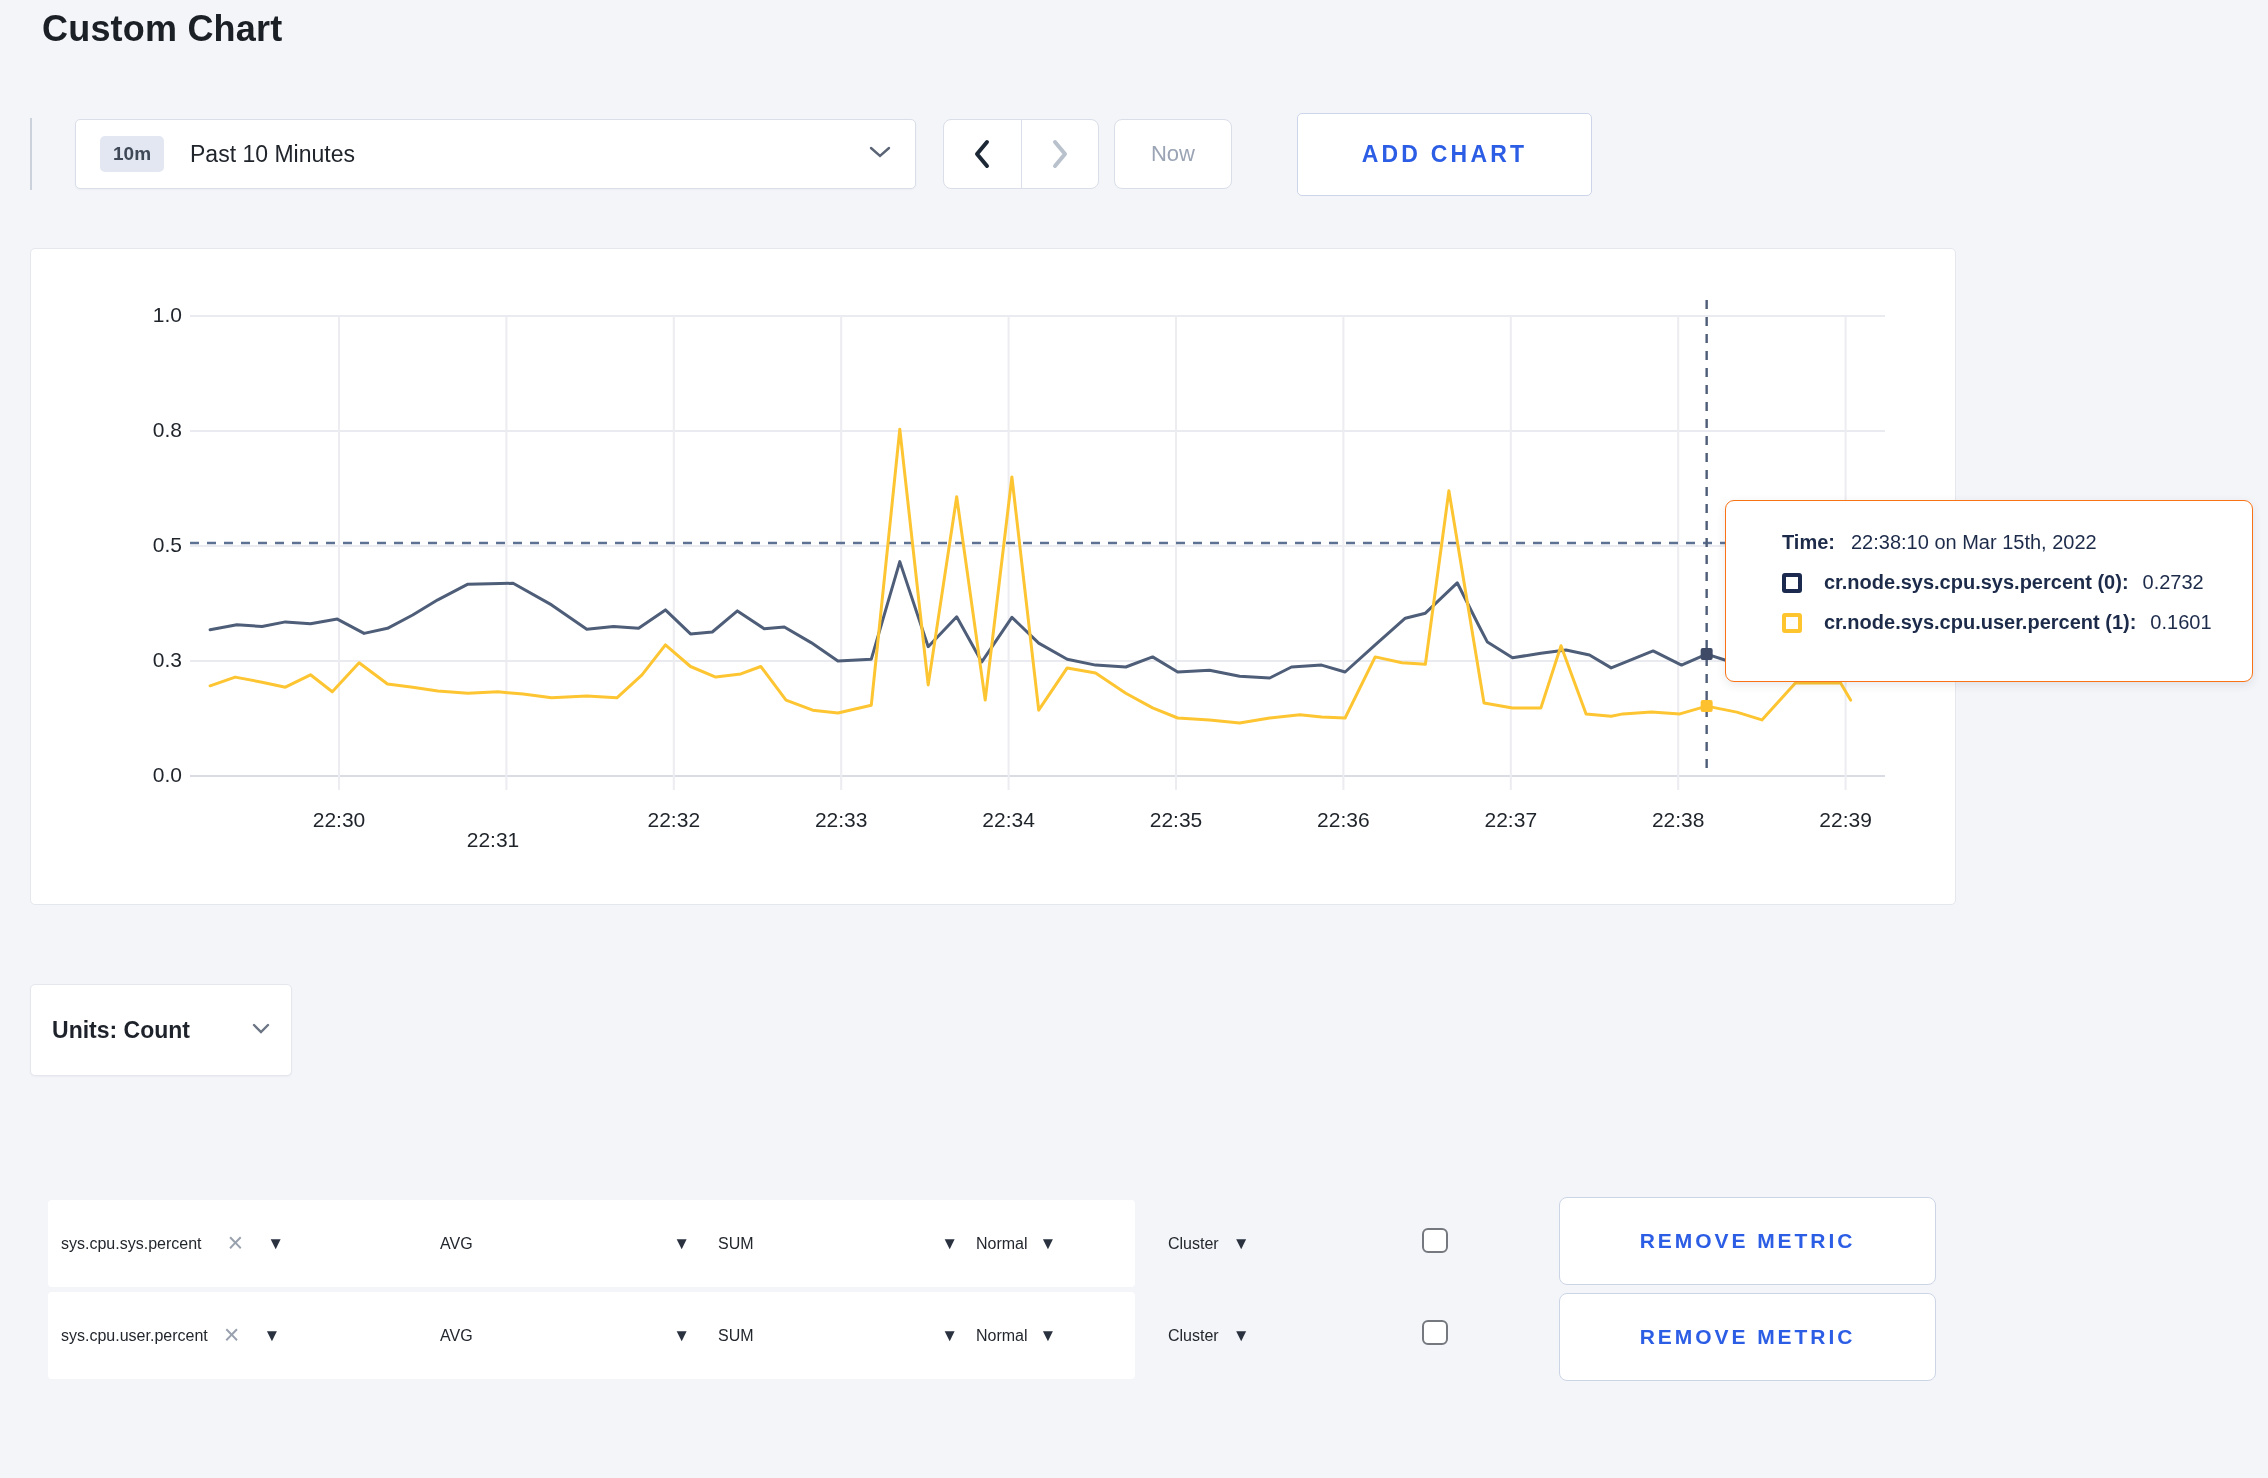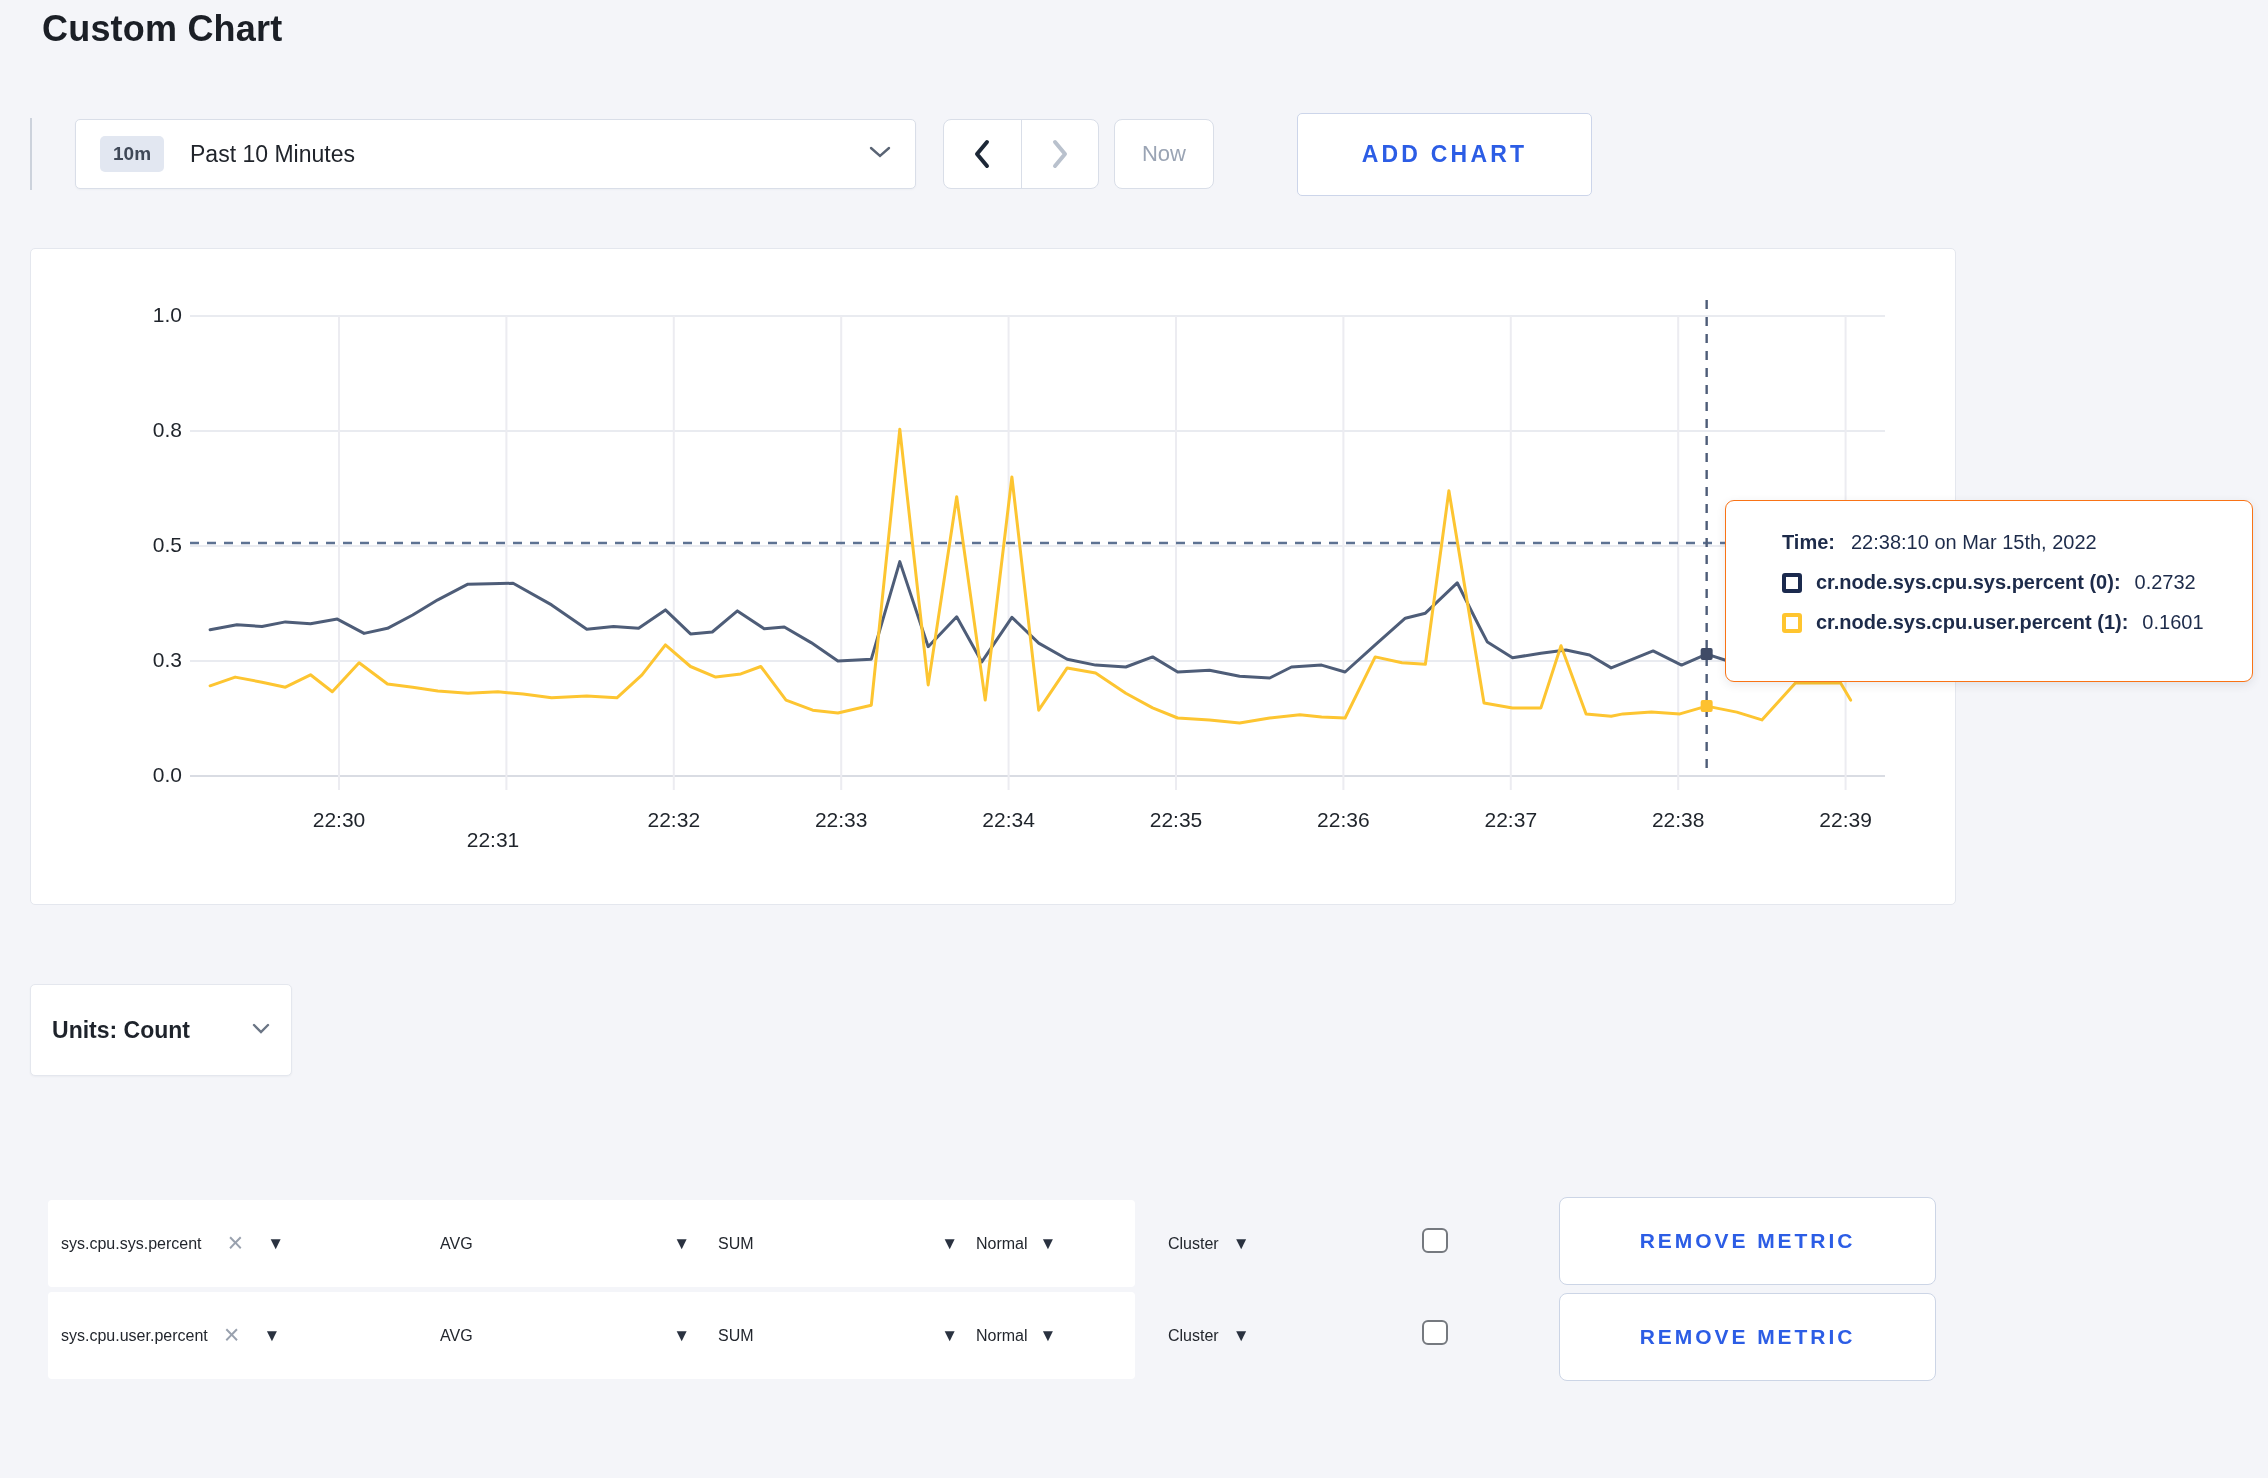--- a/index.html
+++ b/index.html
@@ -13,39 +13,39 @@
   .vdivider{left:30px;top:118px;width:2px;height:72px;background:#ccd2dc;}
   .time-select{left:75px;top:119px;width:841px;height:70px;background:#fff;border:1px solid #d9dee8;
                border-radius:5px;display:flex;align-items:center;padding:0 24px;box-shadow:0 1px 2px rgba(60,70,90,.04);}
   .tw-chip{background:#e2e7f1;border-radius:5px;padding:7px 13px;font-size:19px;font-weight:700;color:#3f4857;}
   .tw-label{margin-left:26px;font-size:23px;color:#20242b;}
   .tw-caret{margin-left:auto;color:#5a6474;}
   .nav-group{left:943px;top:119px;width:156px;height:70px;border:1px solid #d9dee8;border-radius:8px;
              background:#fff;display:flex;}
   .nav-cell{flex:1;display:flex;align-items:center;justify-content:center;}
   .nav-cell + .nav-cell{border-left:1px solid #d9dee8;}
-  .now-btn{left:1114px;top:119px;width:100px;height:70px;border:1px solid #d9dee8;border-radius:8px;background:#fff;
+  .now-btn{left:1114px;top:119px;width:118px;height:70px;border:1px solid #d9dee8;border-radius:8px;background:#fff;
            display:flex;align-items:center;justify-content:center;font-size:22px;color:#9aa4b4;}
   .btn-outline-blue{border:1px solid #ccd5ea;border-radius:5px;background:#fff;display:flex;align-items:center;
            justify-content:center;color:#2c5de5;font-weight:700;letter-spacing:.14em;cursor:pointer;}
   .add-chart{left:1297px;top:113px;width:295px;height:83px;font-size:23px;}
 
   
   .chart-card{left:30px;top:248px;width:1926px;height:657px;background:#fff;border:1px solid #e4e7ee;border-radius:5px;}
   .tick{position:absolute;font-size:21px;color:#1f242b;}
   .ytick{width:70px;text-align:right;}
   .xtick{width:110px;text-align:center;}
 
   
   .tooltip{left:1725px;top:500px;width:528px;height:182px;background:#fff;border:1px solid #f97316;border-radius:9px;
            box-shadow:0 3px 10px rgba(40,50,70,.10);padding:30px 0 0 56px;font-size:20px;color:#1d2b4a;}
   .tt-row{display:flex;align-items:center;margin-bottom:17px;}
   .tt-time-label{font-weight:700;margin-right:16px;}
   .tt-sq{width:20px;height:20px;border-radius:3px;margin-right:14px;flex:0 0 auto;background:#fff;}
-  .tt-name{font-weight:700;}
+  .tt-name{font-weight:700;margin-left:8px;}
   .tt-val{margin-left:14px;}
 
   
   .units-card{left:30px;top:984px;width:262px;height:92px;background:#fff;border:1px solid #e4e7ee;border-radius:5px;
               display:flex;align-items:center;justify-content:center;box-shadow:0 1px 2px rgba(60,70,90,.05);gap:46px;}
   .units-label{font-size:23px;font-weight:700;color:#1e232b;}
   .units-caret{margin-left:16px;color:#6b7585;}
   .remove-chart{left:310px;top:984px;width:363px;height:92px;font-size:23px;background:#fff;}
 
   

